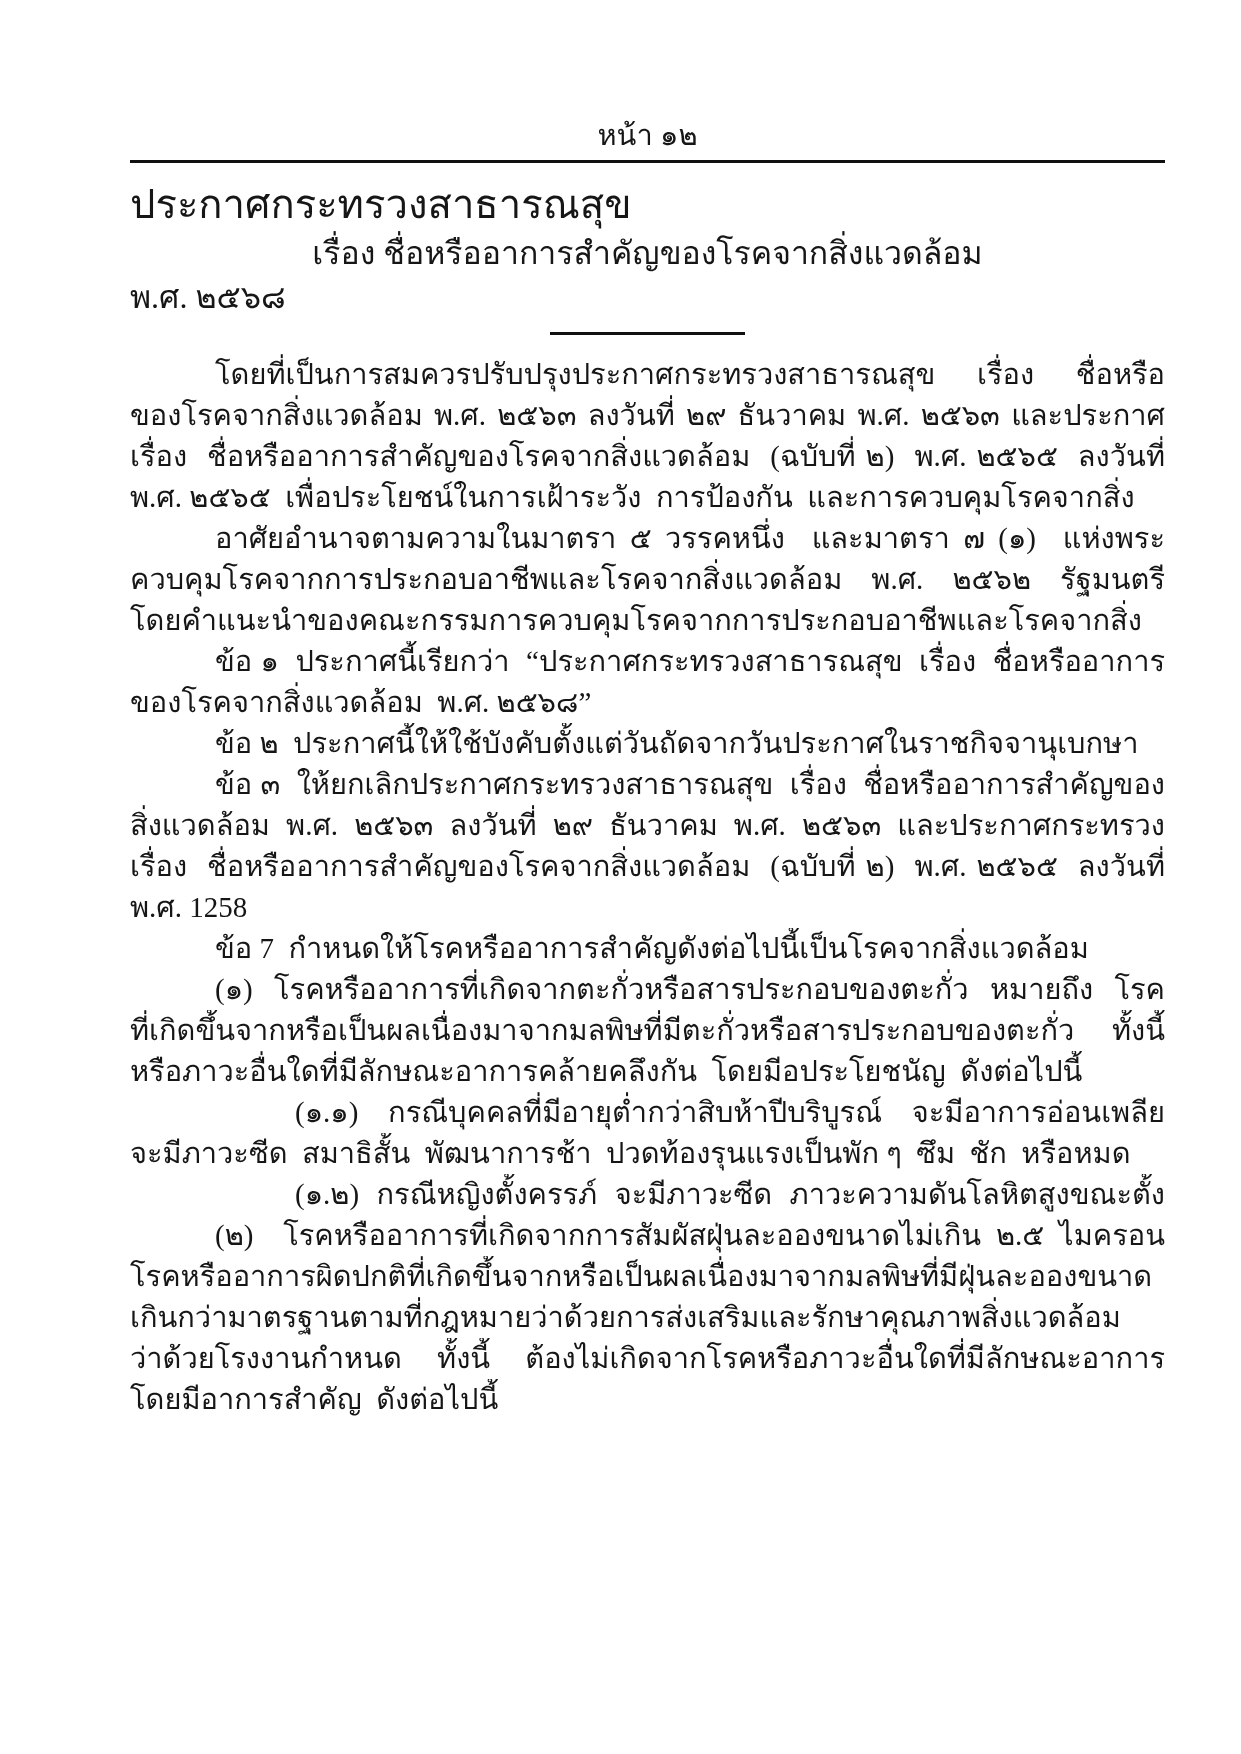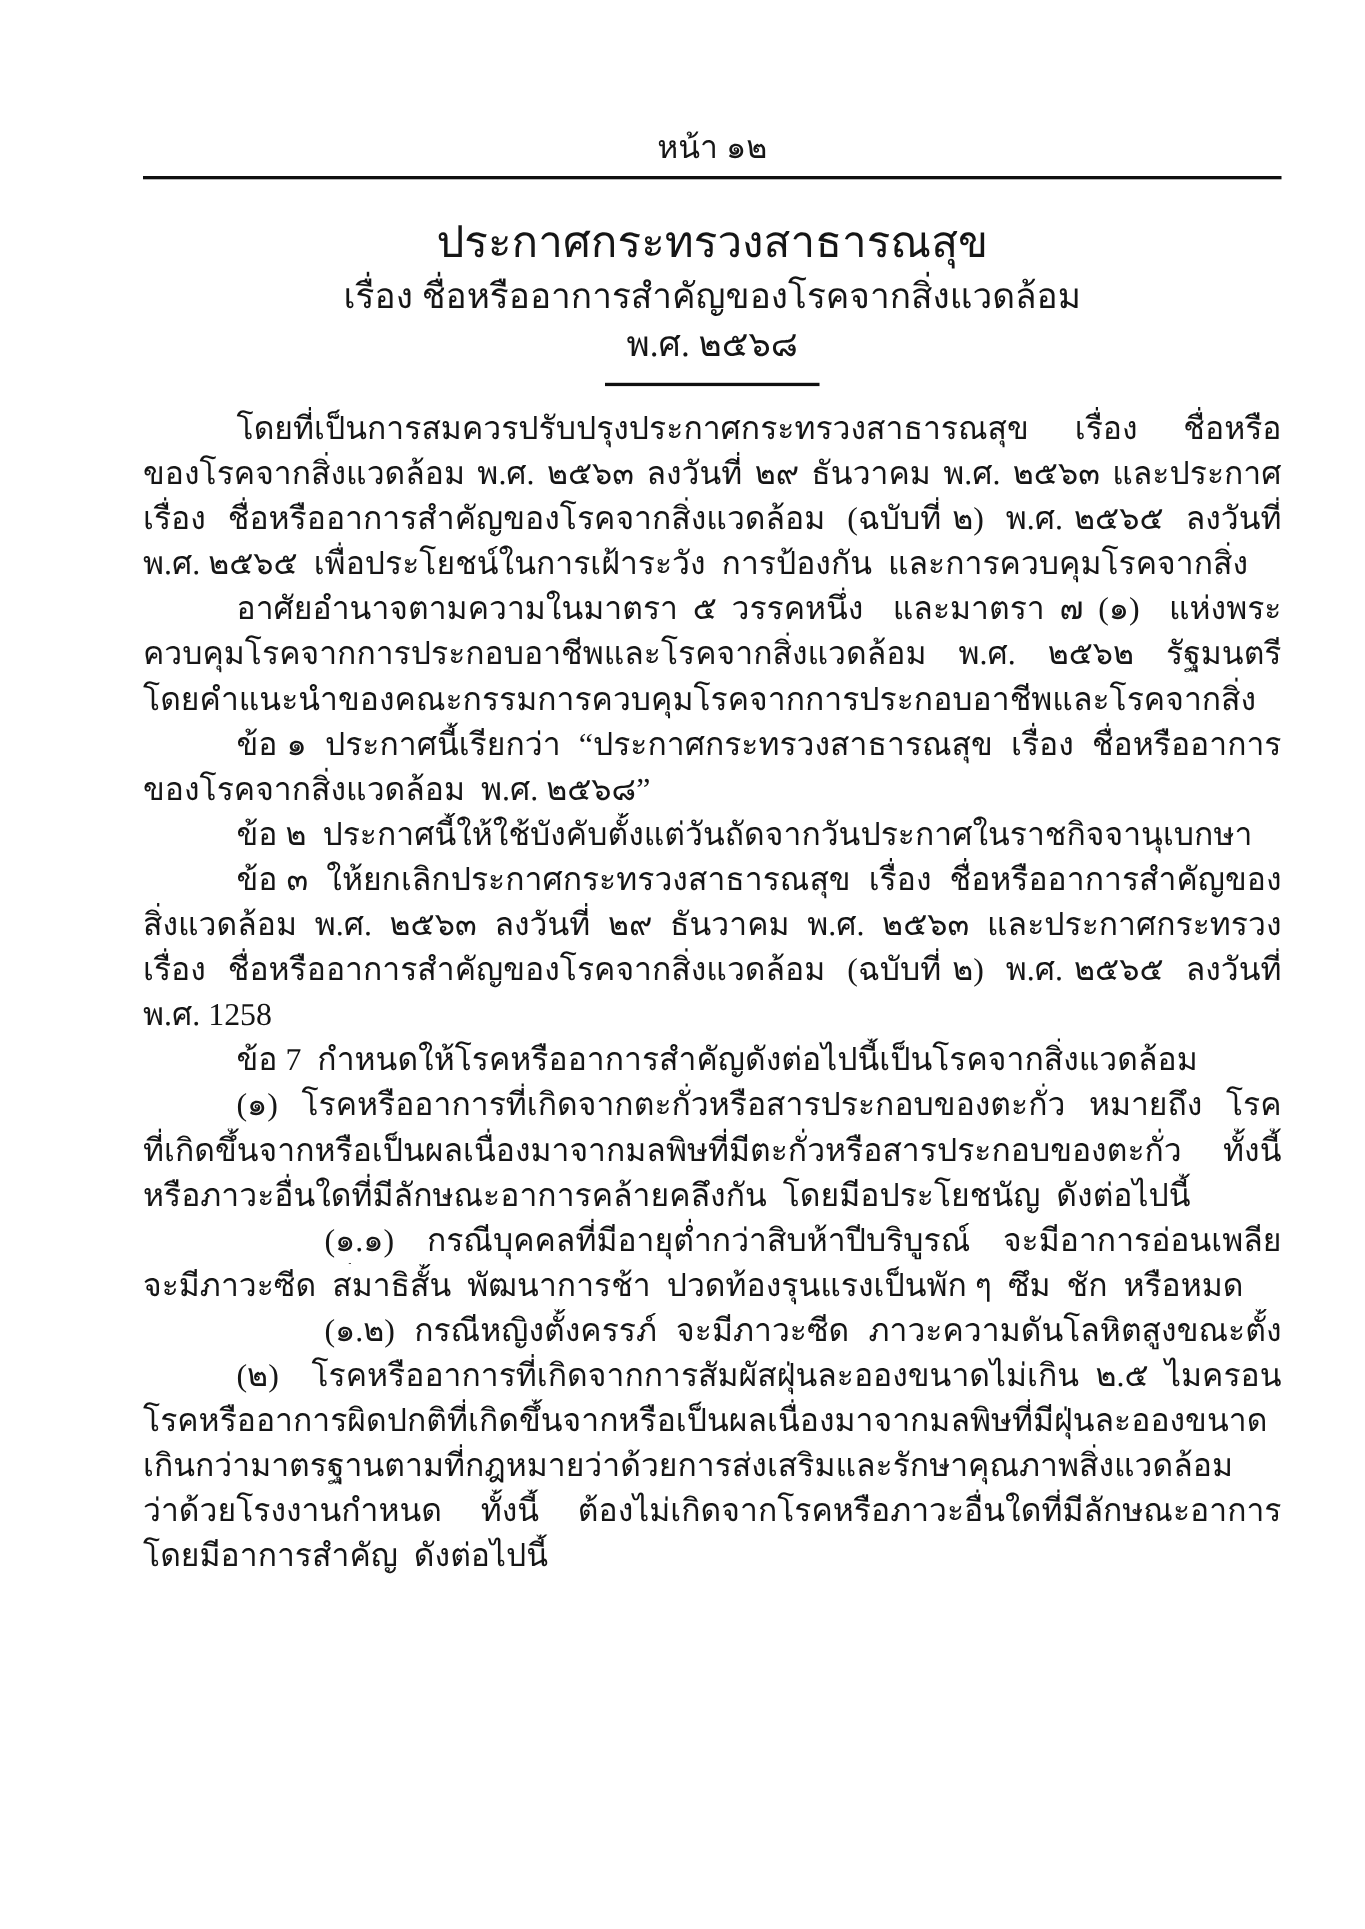--- a/index.html
+++ b/index.html
@@ -33,32 +33,31 @@
   .masthead .left  { position: absolute; left: 0; top: 0; }
   .masthead .center{ position: absolute; left: 50%; top: 0; transform: translateX(-50%); }
   .masthead .right { position: absolute; right: 0; top: 0; }
   .header-rule {
     height: 0;
     border-top: 3px solid #101010;
     margin-top: 8px;
   }
   
   .doc-title {
-    text-align: center;
+    text-align: left;
     font-size: 40px;
     line-height: 52px;
-    margin-top: 32px;
+    margin-top: 16px;
   }
   .doc-subject {
     text-align: center;
     font-size: 32px;
     line-height: 44px;
   }
   .doc-year {
-    text-align: center;
     font-size: 32px;
     line-height: 44px;
   }
   .title-divider {
     width: 195px;
     height: 0;
     border-top: 3px solid #101010;
     margin: 13px auto 0 auto;
   }
   

